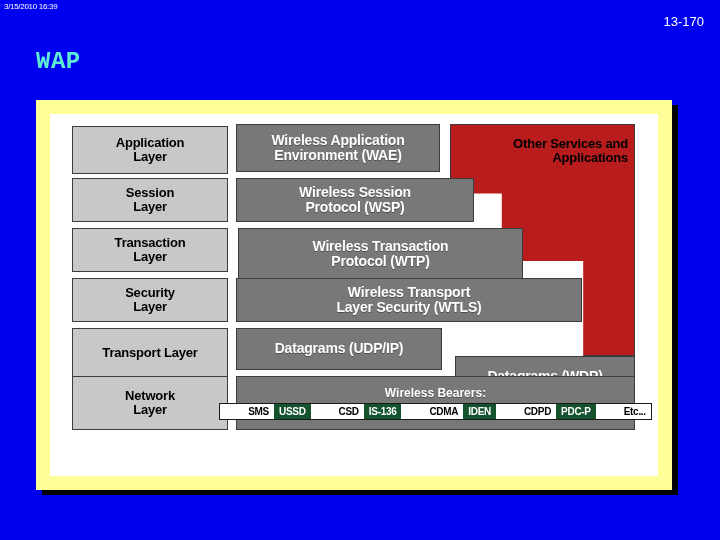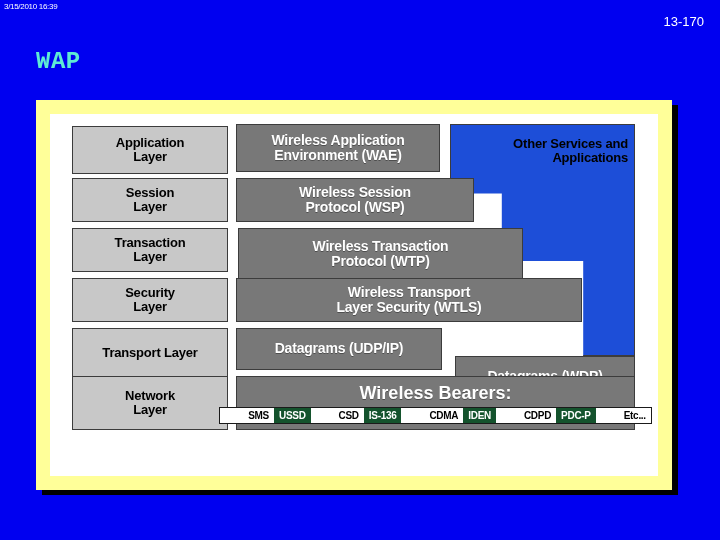--- a/index.html
+++ b/index.html
@@ -90,21 +90,21 @@
     font-size: 13px;
   }
   .proto {
     background: #787878;
     color: #ffffff;
     font-size: 14px;
     text-shadow: 0 1px 0 rgba(0,0,0,0.35);
   }
   .other {
     position: absolute;
-    background: #1d4ed8;
+    background: #b91c1c;
     border: 1px solid #3c3c3c;
     box-sizing: border-box;
   }
   #other-services {
     left: 400px;
     top: 10px;
     width: 185px;
     height: 232px;
     clip-path: polygon(
       0% 0%,
@@ -138,21 +138,21 @@
     border: 1px solid #3c3c3c;
     box-sizing: border-box;
     display: flex;
     flex-direction: column;
     align-items: center;
     justify-content: center;
   }
   #bearers-title {
     color: #ffffff;
     font-weight: bold;
-    font-size: 18px;
+    font-size: 12px;
     margin-bottom: 3px;
     text-shadow: 0 1px 0 rgba(0,0,0,0.35);
   }
   #bearers-row {
     display: flex;
     align-items: stretch;
     border: 1px solid #1a1a1a;
   }
   .bearer {
     font-size: 10px;

